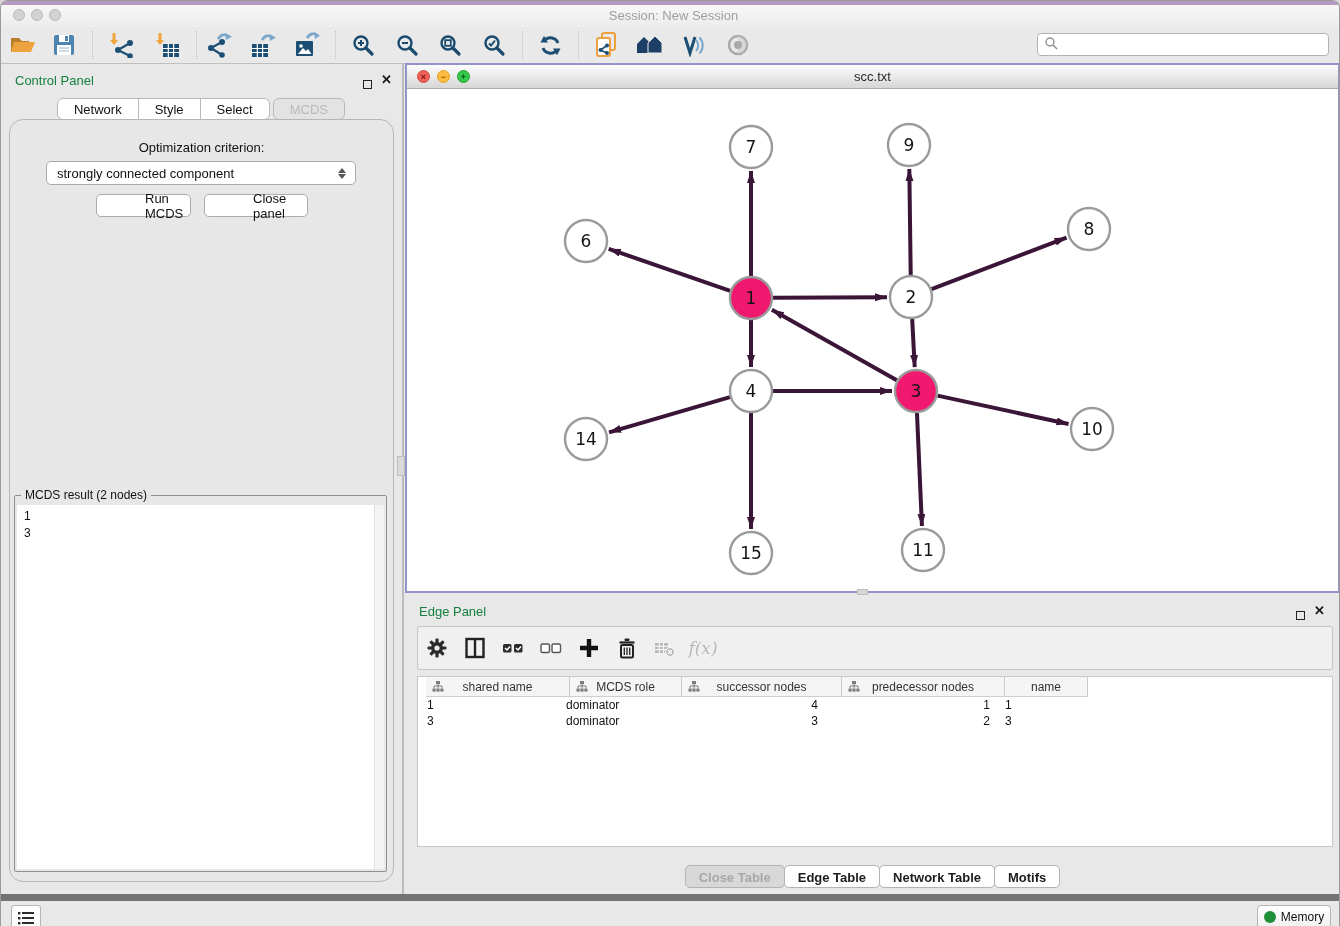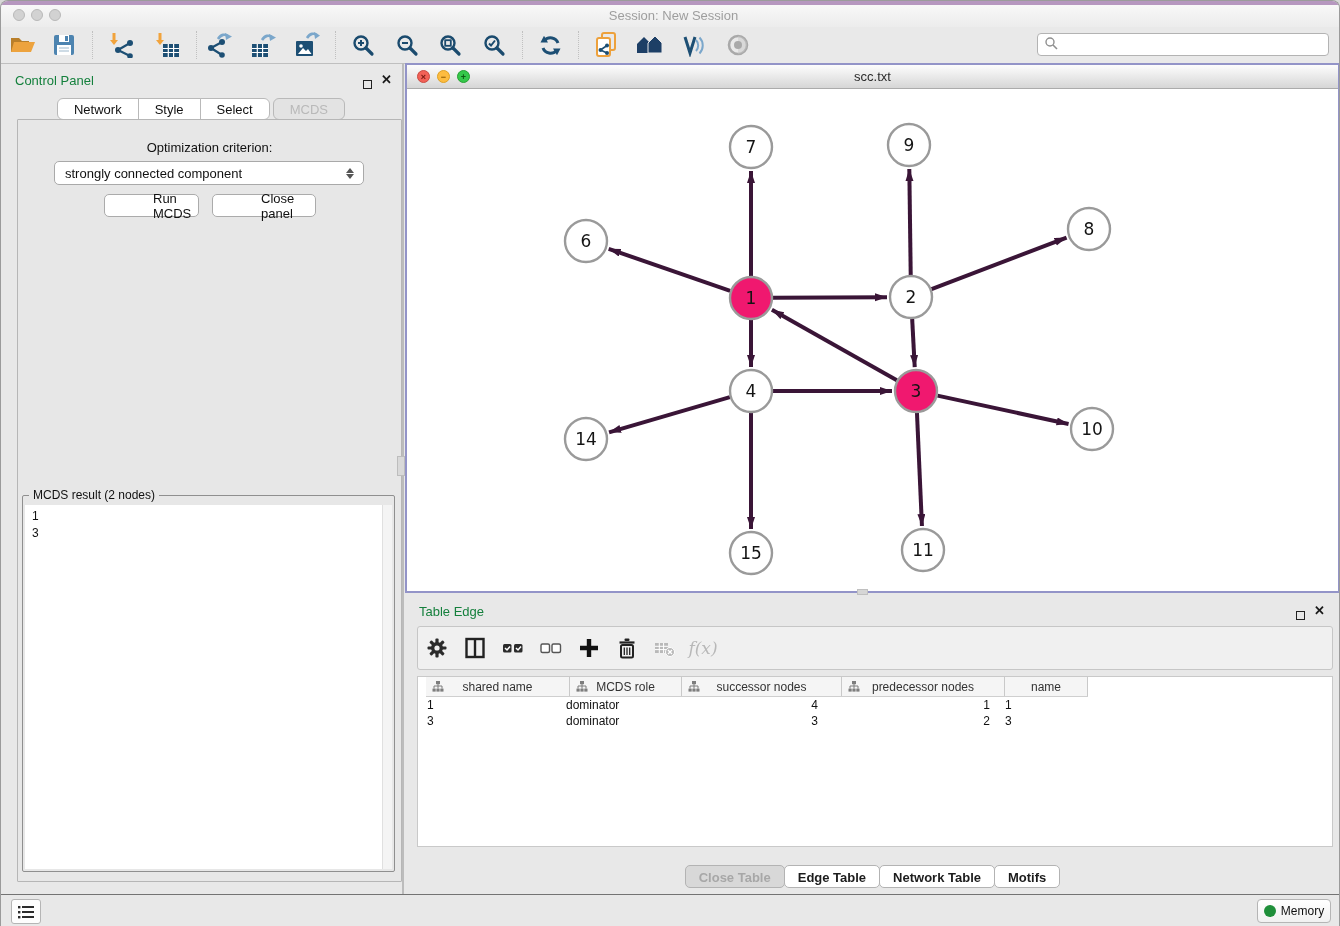--- a/index.html
+++ b/index.html
@@ -28,21 +28,21 @@
   .panel-title{font-size:13px;color:#15803d;}
   .float-ico{display:inline-block;width:9px;height:9px;border:1.6px solid #222;box-sizing:border-box;}
   .close-ico{font-size:13px;font-weight:bold;color:#1a1a1a;line-height:9px;}
   .cp-tabs{position:absolute;left:0;top:97px;width:400px;height:22px;display:flex;justify-content:center;}
   .cp-tab{height:22px;line-height:22px;padding:0 16px;background:#ffffff;border:1px solid #b9b9b9;
           font-size:13px;color:#111;box-sizing:border-box;margin-left:-1px;}
   .cp-tab:first-child{border-radius:6px 0 0 6px;margin-left:0;}
   .cp-tab:nth-child(3){border-radius:0 6px 6px 0;}
   .cp-tab.sel{background:#e3e3e3;color:#b9b9b9;border-radius:6px;margin-left:3px;}
   .cp-content{position:absolute;left:8px;top:118px;width:385px;height:763px;background:#e7e7e7;
-              border:1px solid #b6b6b6;border-radius:1px;box-sizing:border-box;margin-left:8px;}
+              border:1px solid #b6b6b6;border-radius:14px;box-sizing:border-box;}
   .opt-label{position:absolute;left:0;top:20px;width:100%;text-align:center;font-size:13px;color:#111;}
   .combo{position:absolute;left:36px;top:41px;width:310px;height:24px;background:#fff;border:1px solid #a9a9a9;
          border-radius:5px;box-sizing:border-box;display:flex;align-items:center;}
   .combo .val{flex:1;font-size:13px;color:#111;padding-left:10px;white-space:nowrap;overflow:hidden;}
   .combo .arrows{width:18px;display:flex;flex-direction:column;align-items:center;gap:1px;margin-right:4px;}
   .tri-up{width:0;height:0;border-left:4px solid transparent;border-right:4px solid transparent;border-bottom:5px solid #555;}
   .tri-dn{width:0;height:0;border-left:4px solid transparent;border-right:4px solid transparent;border-top:5px solid #555;}
   .btn{position:absolute;top:74px;height:23px;background:#ffffff;border:1px solid #ababab;border-radius:5px;
        font-size:13px;color:#111;display:flex;align-items:center;justify-content:center;box-sizing:border-box;padding-left:48px;}
   .fieldset{position:absolute;left:4px;top:375px;width:373px;height:377px;border:1px solid #8f8f8f;
@@ -81,21 +81,21 @@
   .th .hicon{position:absolute;left:6px;top:4px;}
   .th .lbl{flex:1;text-align:center;}
   .trow{display:flex;height:16px;font-size:12px;color:#111;align-items:center;}
   .td{box-sizing:border-box;overflow:hidden;white-space:nowrap;}
   
   .tp-tabs{position:absolute;left:0;top:269px;width:100%;display:flex;justify-content:center;}
   .tp-tab{height:23px;line-height:23px;padding:0 13px;background:#ffffff;border:1px solid #b3b3b3;
           font-size:13px;font-weight:bold;color:#1c1c1c;box-sizing:border-box;margin-left:-1px;border-radius:5px;}
   .tp-tab.sel{background:#d8d8d8;color:#a7a7a7;}
   
-  .statusbar{position:absolute;left:0;top:893px;width:100%;height:33px;background:#e8e8e8;border-top:1px solid #737373;box-sizing:border-box;}
+  .statusbar{position:absolute;left:0;top:893px;width:100%;height:33px;background:#e8e8e8;border-top:7px solid #737373;box-sizing:border-box;}
   .list-btn{position:absolute;left:10px;top:4px;width:30px;height:25px;background:#fdfdfd;border:1px solid #b5b5b5;
             border-radius:3px;display:flex;align-items:center;justify-content:center;box-sizing:border-box;}
   .mem-btn{position:absolute;right:8px;top:4px;width:74px;height:24px;background:linear-gradient(#ffffff,#f1f1f1);
            border:1px solid #b5b5b5;border-radius:4px;display:flex;align-items:center;justify-content:center;
            gap:5px;font-size:12px;color:#111;box-sizing:border-box;}
   .mem-dot{width:12px;height:12px;border-radius:50%;background:#1f8f3a;}
 </style>
 </head>
 <body>
 
@@ -366,21 +366,21 @@
           <g>
             <circle cx="516" cy="461" r="21" fill="#ffffff" stroke="#9a9a9a" stroke-width="2.4"></circle>
             <text x="516" y="467" text-anchor="middle" font-size="17" fill="#141414" font-family="DejaVu Sans, sans-serif">11</text>
           </g>
         </svg>
     </div>
   </div>
   <div class="h-handle"></div>
 
   <div class="table-panel">
-    <span class="panel-title abs" style="left:14px;top:8px">Table Edge</span>
+    <span class="panel-title abs" style="left:14px;top:8px">Edge Panel</span>
     <span class="abs" style="right:36px;top:10px"><span class="float-ico"></span></span>
     <span class="abs close-ico" style="right:16px;top:10px">✕</span>
 
     <div class="tp-toolbar">
       <span class="tp-ico">
         <svg width="22" height="22" viewBox="0 0 22 22">
             <g fill="#2b2b2b">
               <rect x="9.4" y="1.5" width="3.2" height="19" rx="1"></rect>
               <rect x="1.5" y="9.4" width="19" height="3.2" rx="1"></rect>
               <rect x="9.4" y="1.5" width="3.2" height="19" rx="1" transform="rotate(45 11 11)"></rect>

